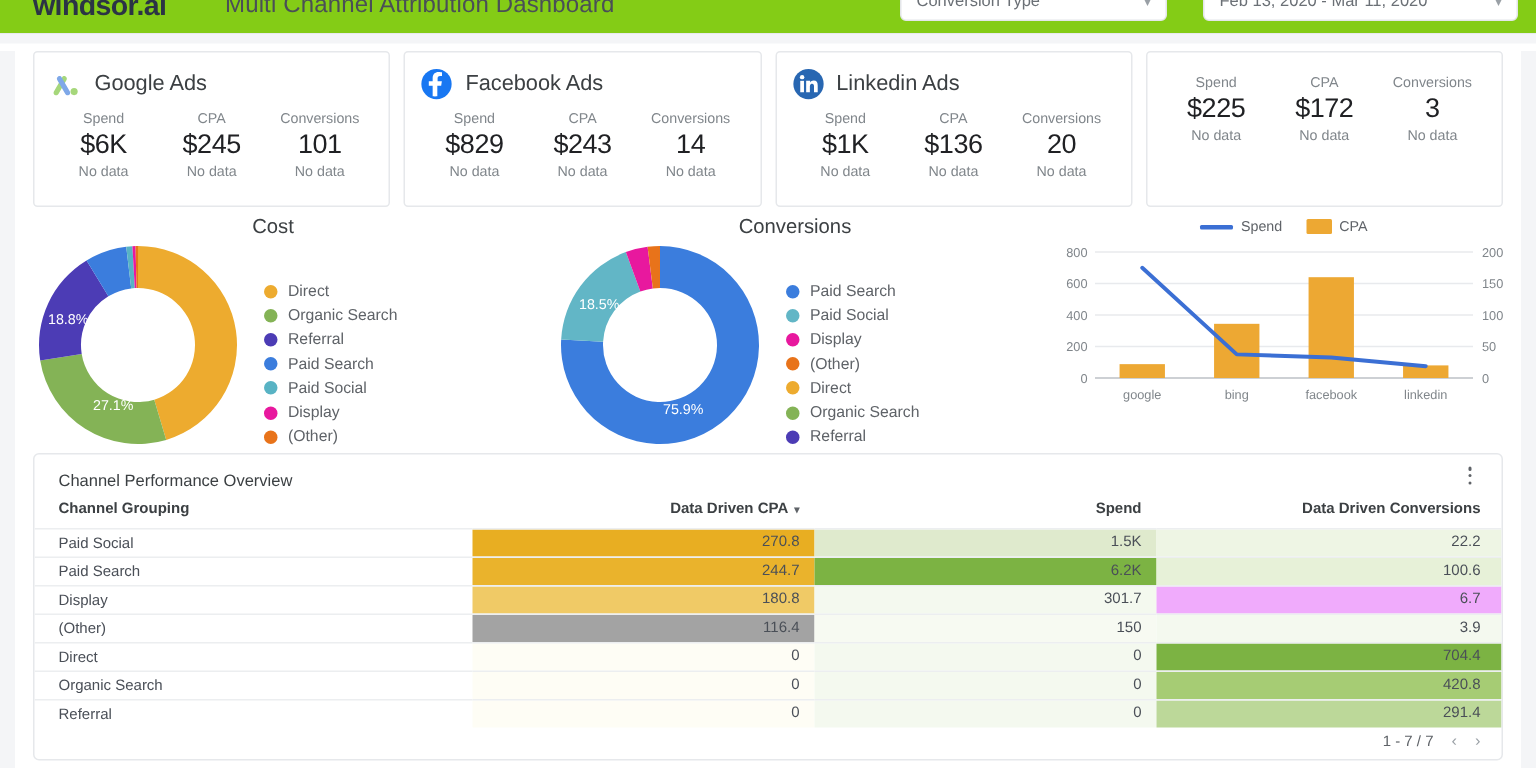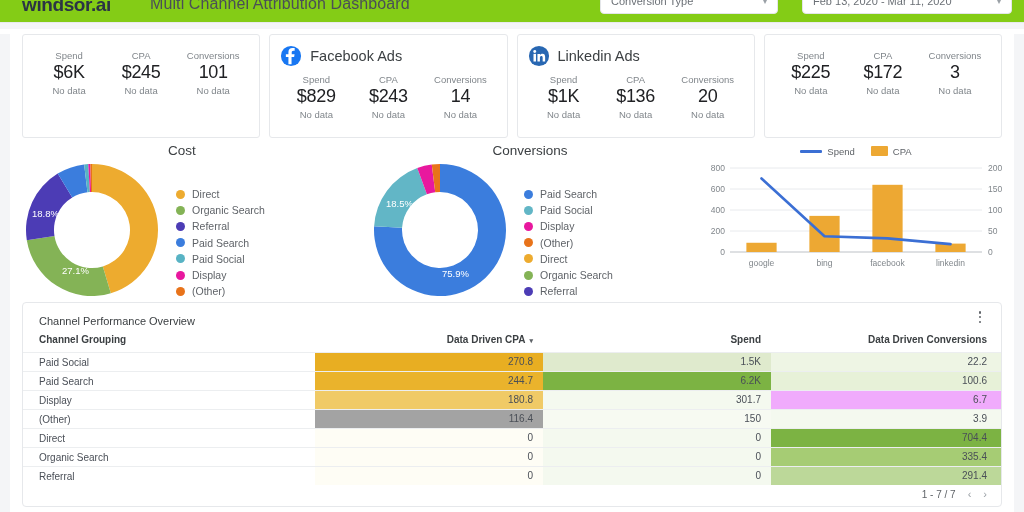--- a/index.html
+++ b/index.html
@@ -128,20 +128,30 @@
       <span class="caret">▾</span>
     </div>
   </div>
   <div class="header-rule"></div>
   <div class="header-band"></div>
   <div class="leftband"></div>
   <div class="sideband"></div>
 
   <div class="kpi-row" id="kpi-row">
       <div class="kpi-card">
+        <div class="kpi-head">
+          <span class="ic">
+            <svg viewBox="0 0 24 24">
+              <path d="M3.2 17.4 9.1 7.2c.5-.9 1.7-1.2 2.6-.7.9.5 1.2 1.7.7 2.6L6.5 19.3c-.5.9-1.7 1.2-2.6.7-.9-.5-1.2-1.7-.7-2.6z" fill="#a6d77b"></path>
+              <path d="M8.9 7.2 14.8 17.4c.5.9.2 2.1-.7 2.6-.9.5-2.1.2-2.6-.7L5.6 9.1c-.5-.9-.2-2.1.7-2.6.9-.5 2.1-.2 2.6.7z" fill="#7fa8e8"></path>
+              <circle cx="17.9" cy="17.5" r="2.6" fill="#a6d77b"></circle>
+            </svg>
+          </span>
+          <span class="kpi-name">Google Ads</span>
+        </div>
         <div class="kpi-metrics">
           <div class="metric">
             <div class="label">Spend</div>
             <div class="value">$6K</div>
             <div class="sub">No data</div>
           </div>
           <div class="metric">
             <div class="label">CPA</div>
             <div class="value">$245</div>
             <div class="sub">No data</div>
@@ -453,21 +463,21 @@
           </tr>
           <tr>
             <td class="c1">Organic Search</td>
             <td class="num c2">
               <span class="cell" style="background:#fefdf5">0</span>
             </td>
             <td class="num c3">
               <span class="cell" style="background:#f4f9ef">0</span>
             </td>
             <td class="num c4">
-              <span class="cell" style="background:#a6cc74">335.4</span>
+              <span class="cell" style="background:#a6cc74">420.8</span>
             </td>
           </tr>
           <tr>
             <td class="c1">Referral</td>
             <td class="num c2">
               <span class="cell" style="background:#fefdf5">0</span>
             </td>
             <td class="num c3">
               <span class="cell" style="background:#f4f9ef">0</span>
             </td>

